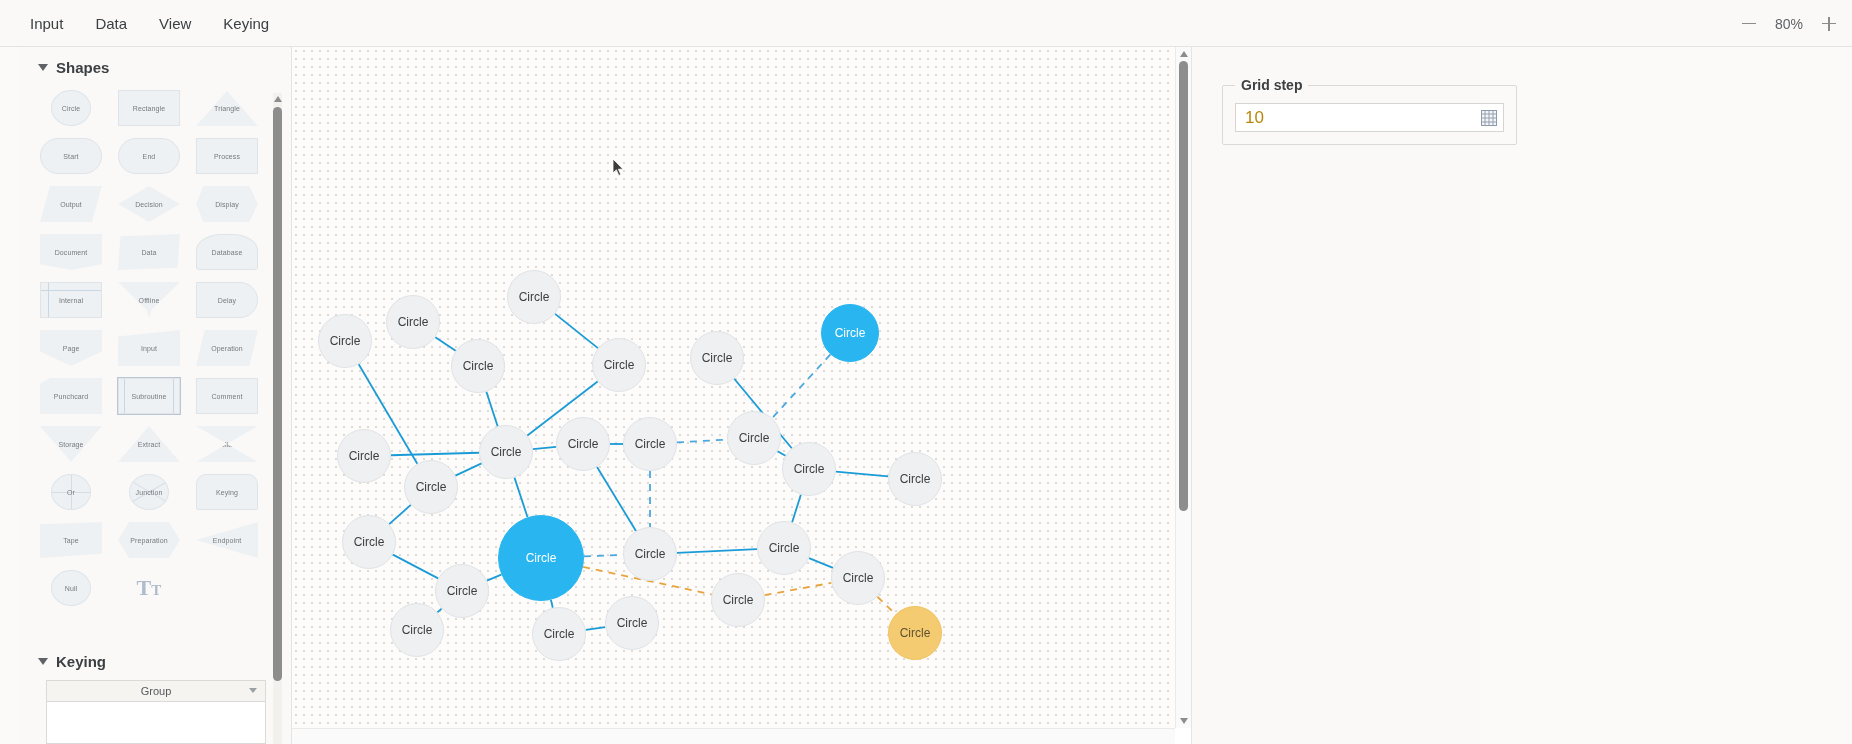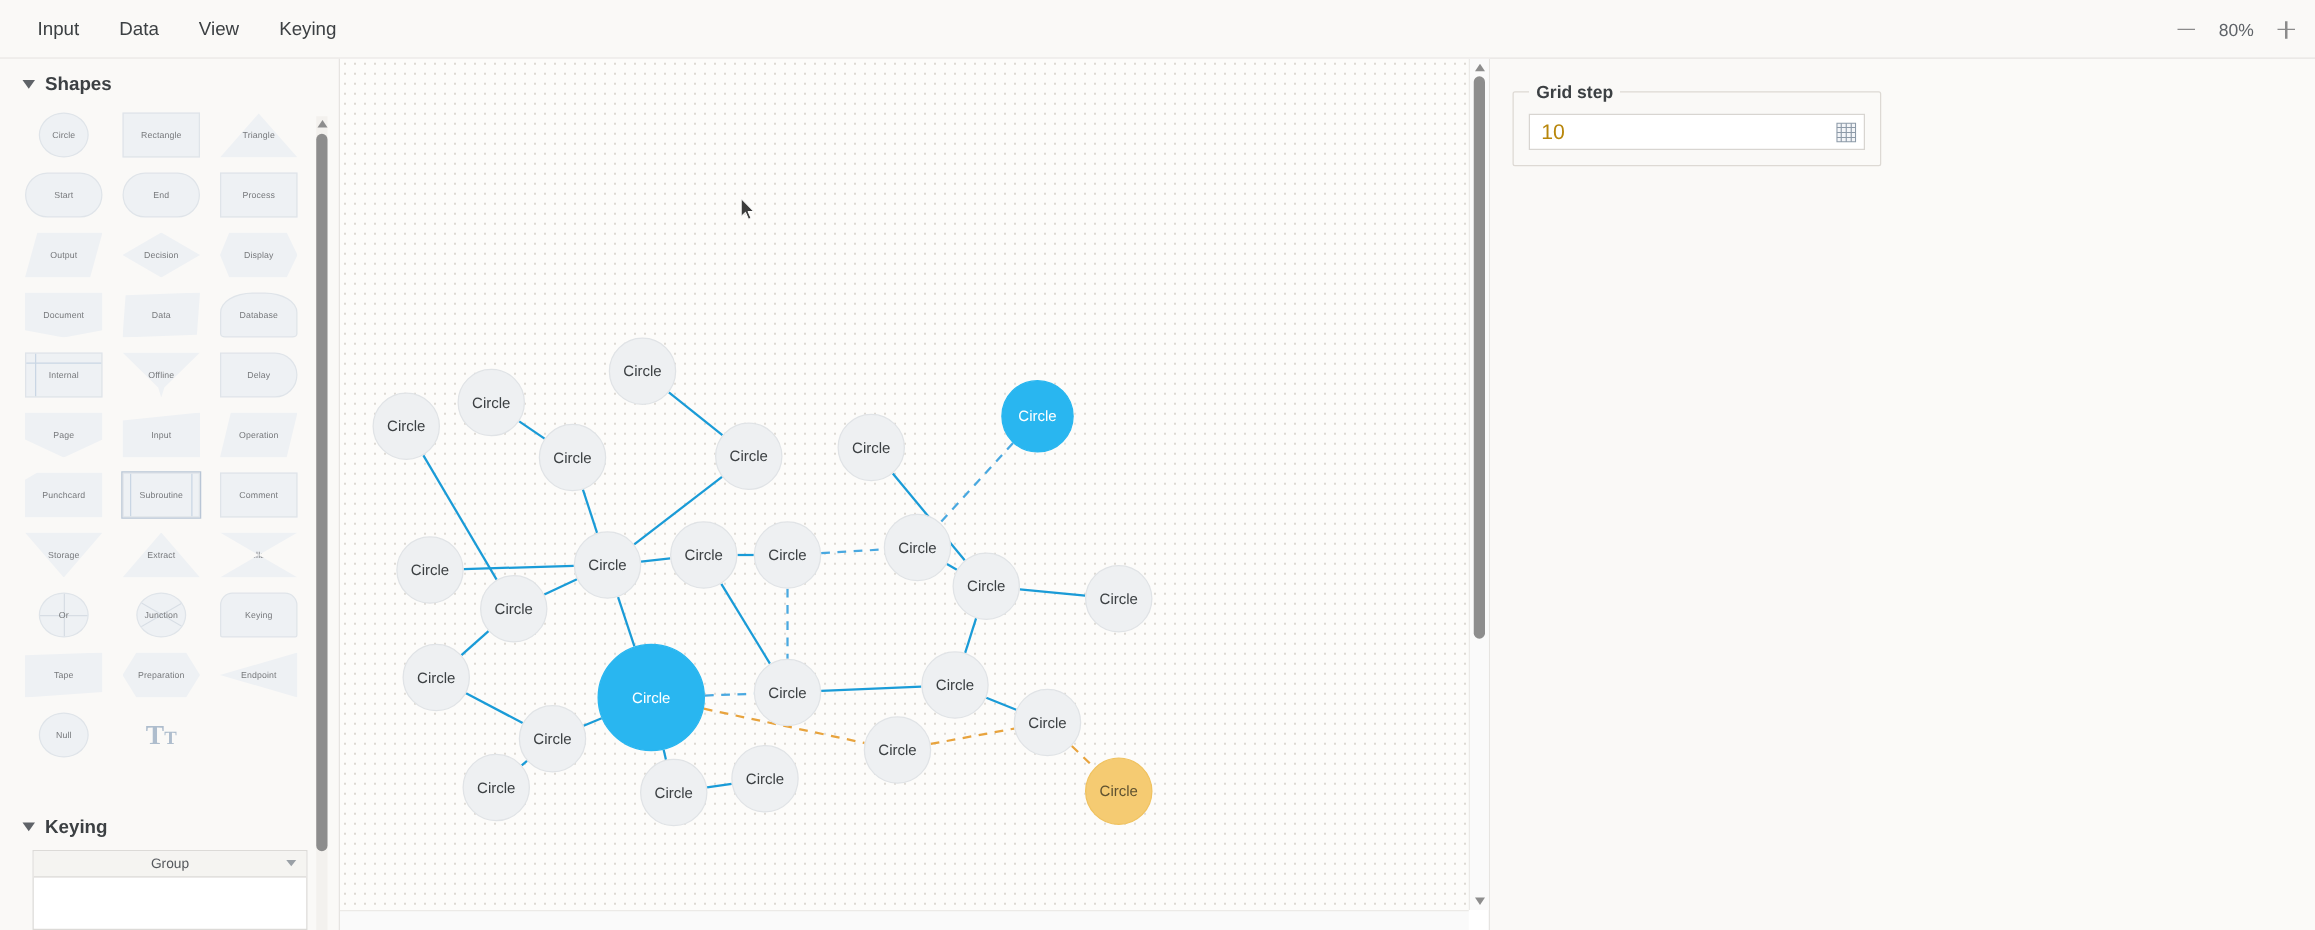--- a/index.html
+++ b/index.html
@@ -52,20 +52,21 @@
   #zoom-level {
     font-size: 14px; color: #5f6368;
     min-width: 34px; text-align: center;
   }
 
   
   #body-row {
     display: flex;
     height: 697px;
     width: 1480px;
+    padding-left: 20px;
   }
 
   
   #sidebar {
     width: 272px;
     background: #faf9f7;
     border-right: 1px solid #e6e4e1;
     position: relative;
     overflow: hidden;
   }
@@ -286,21 +287,21 @@
   
   #rightpanel {
     width: 288px;
     background: #faf9f7;
     padding: 14px 14px 0 14px;
   }
   fieldset.grid-step {
     border: 1px solid #ddd9d4;
     border-radius: 2px;
     padding: 10px 12px 12px 12px;
-    margin: 4px;
+    margin: 16px;
   }
   fieldset.grid-step legend {
     font-size: 14px;
     font-weight: bold;
     color: #3c4043;
     padding: 0 6px;
   }
   .field-row {
     display: flex;
     align-items: stretch;

